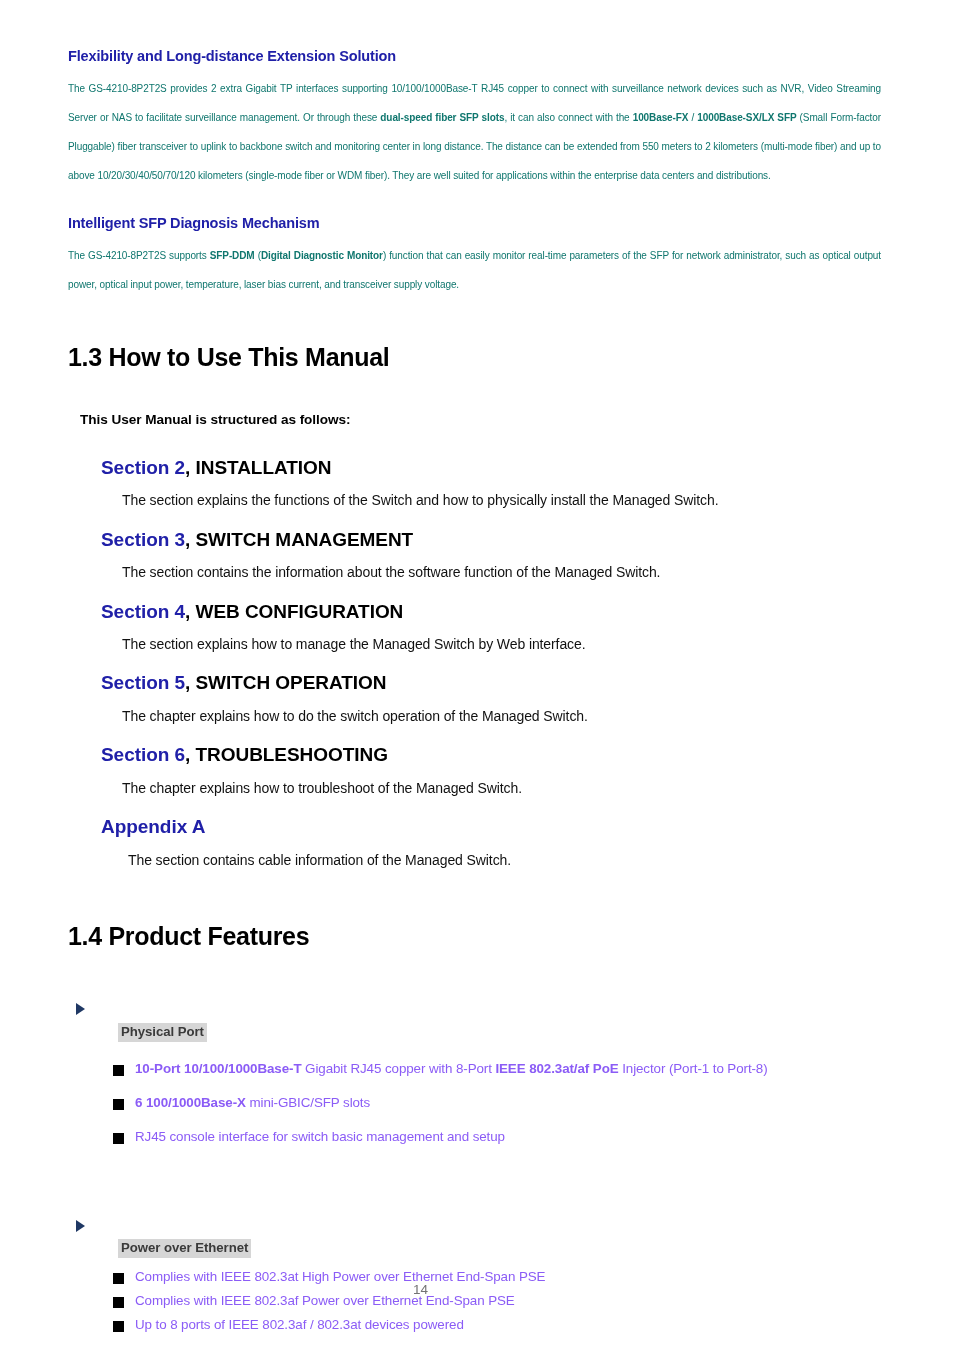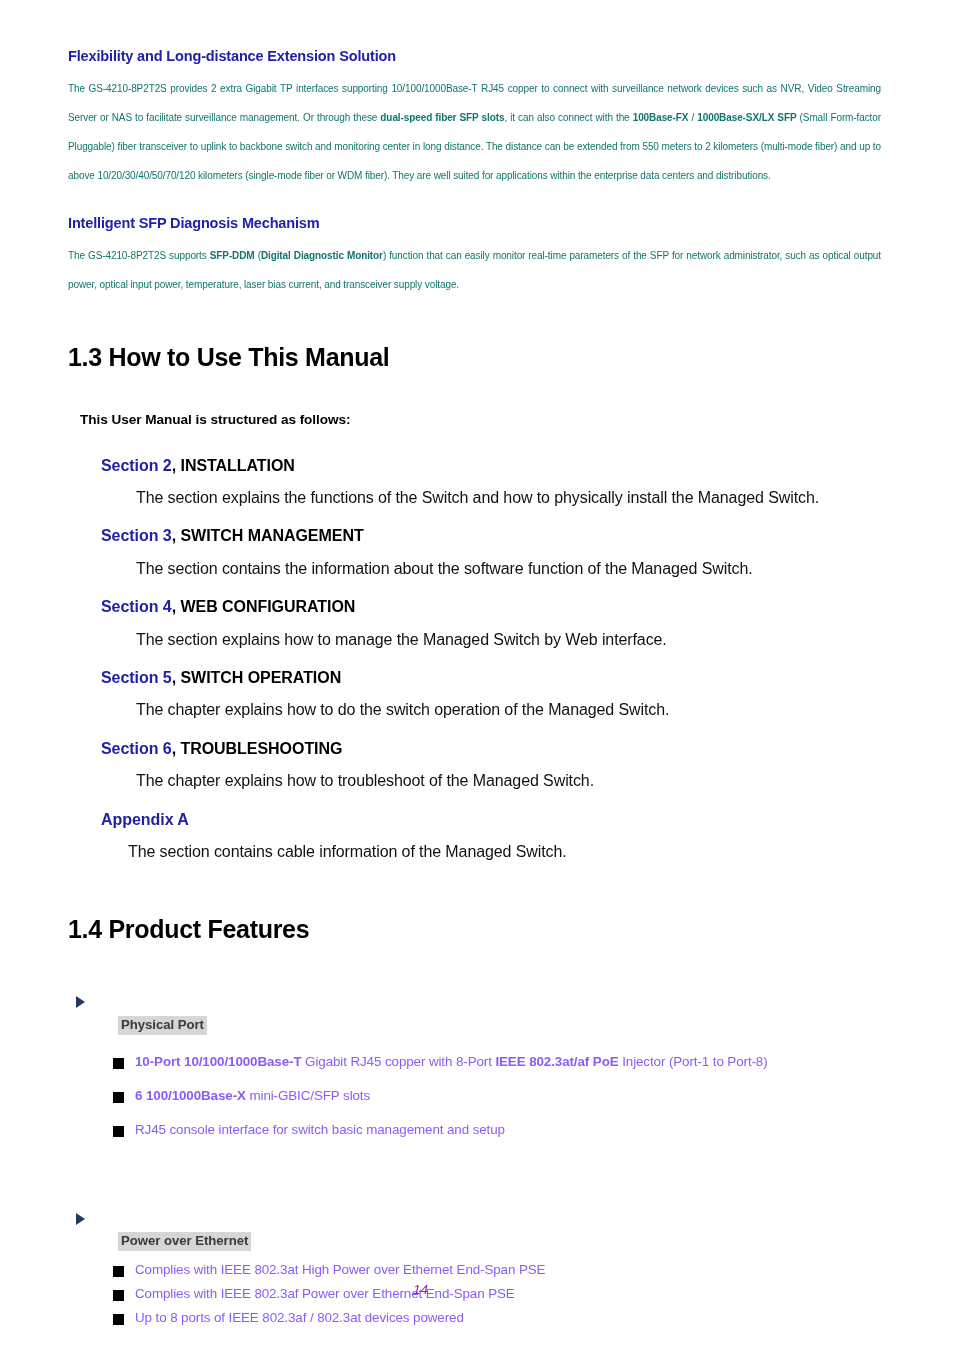--- a/index.html
+++ b/index.html
@@ -63,31 +63,31 @@
     font-size: 13.6px;
     font-weight: bold;
     margin: 12px;
     letter-spacing: -0.05px;
   }
 
   
   .sec-list { margin: 0; padding: 0; }
   .sec-entry { margin: 0; }
   .sec-entry-head {
-    font-size: 16px;
+    font-size: 19px;
     font-weight: bold;
     margin: 0 0 0 33px;
     line-height: 1.15;
     letter-spacing: -0.05px;
   }
   .sec-entry-head .num { color: #2020a8; }
   .sec-entry-head .nm  { color: #000000; }
   .sec-entry-desc {
-    font-size: 16px;
-    margin: 0 0 0 68px;
+    font-size: 14px;
+    margin: 0 0 0 54px;
     line-height: 1.15;
     color: #111111;
     letter-spacing: -0.1px;
   }
   .sec-entry-desc.deep { margin-left: 60px; }
 
   
   .feat-group-head {
     display: flex;
     align-items: center;
@@ -134,22 +134,21 @@
   }
   .feat-text b { font-weight: bold; }
 
   .page-number {
     position: absolute;
     left: 0;
     top: 1282px;
     width: 841px;
     text-align: center;
     font-size: 13.5px;
-    color: #a21caf;
-    font-style: italic;
+    color: #737373;
   }
 </style>
 </head>
 <body>
 
 <div class="page">
 
   <div>
     <h3 class="blue-head">Flexibility and Long-distance Extension Solution</h3>
     <p class="body-par"><span>The GS-4210-8P2T2S provides 2 extra Gigabit TP interfaces supporting 10/100/1000Base-T RJ45 copper to connect with surveillance network devices such as NVR, Video Streaming Server or NAS to facilitate surveillance management. Or through these </span><b>dual-speed fiber SFP slots</b><span>, it can also connect with the </span><b>100Base-FX</b><span> / </span><b>1000Base-SX/LX SFP</b><span> (Small Form-factor Pluggable) fiber transceiver to uplink to backbone switch and monitoring center in long distance. The distance can be extended from 550 meters to 2 kilometers (multi-mode fiber) and up to above 10/20/30/40/50/70/120 kilometers (single-mode fiber or WDM fiber). They are well suited for applications within the enterprise data centers and distributions.</span></p>

